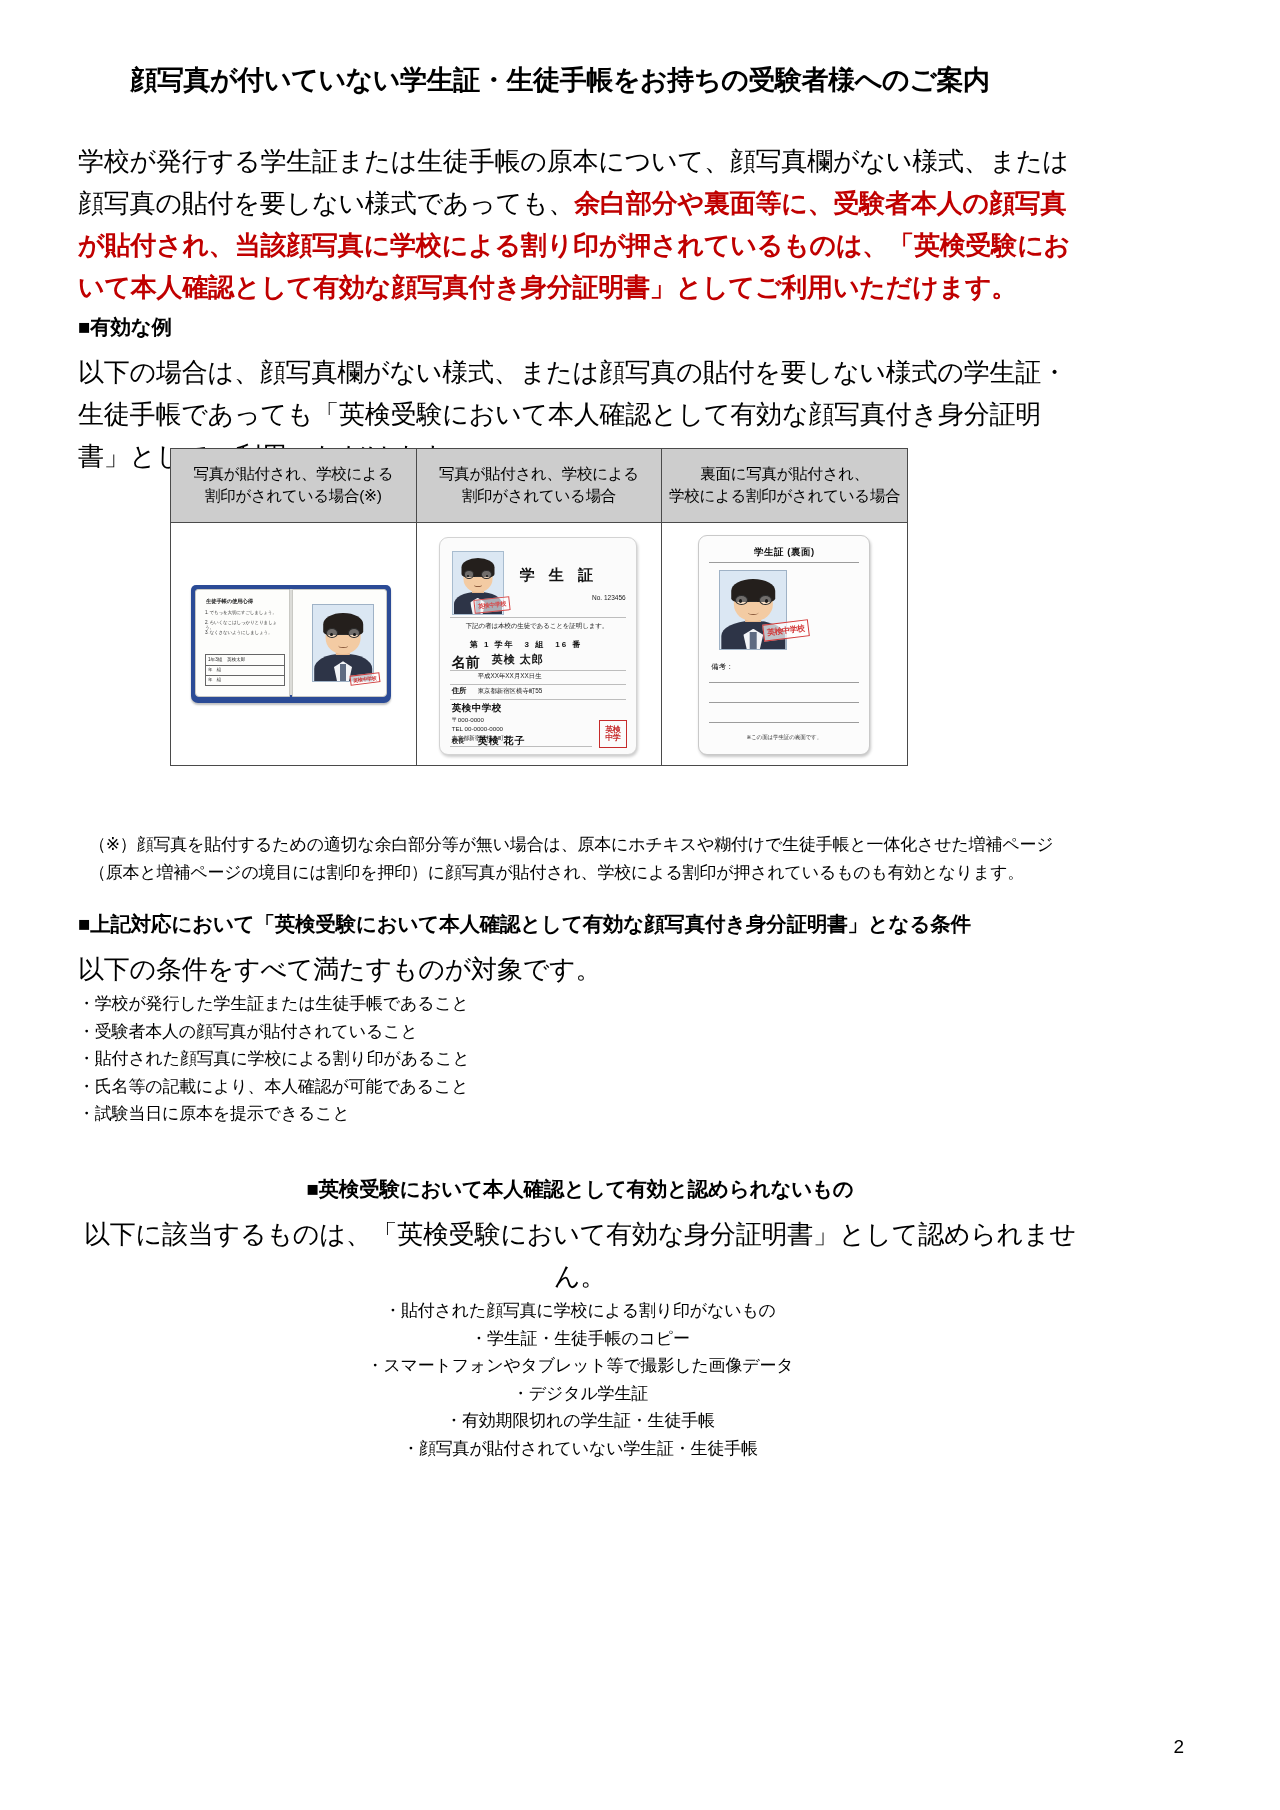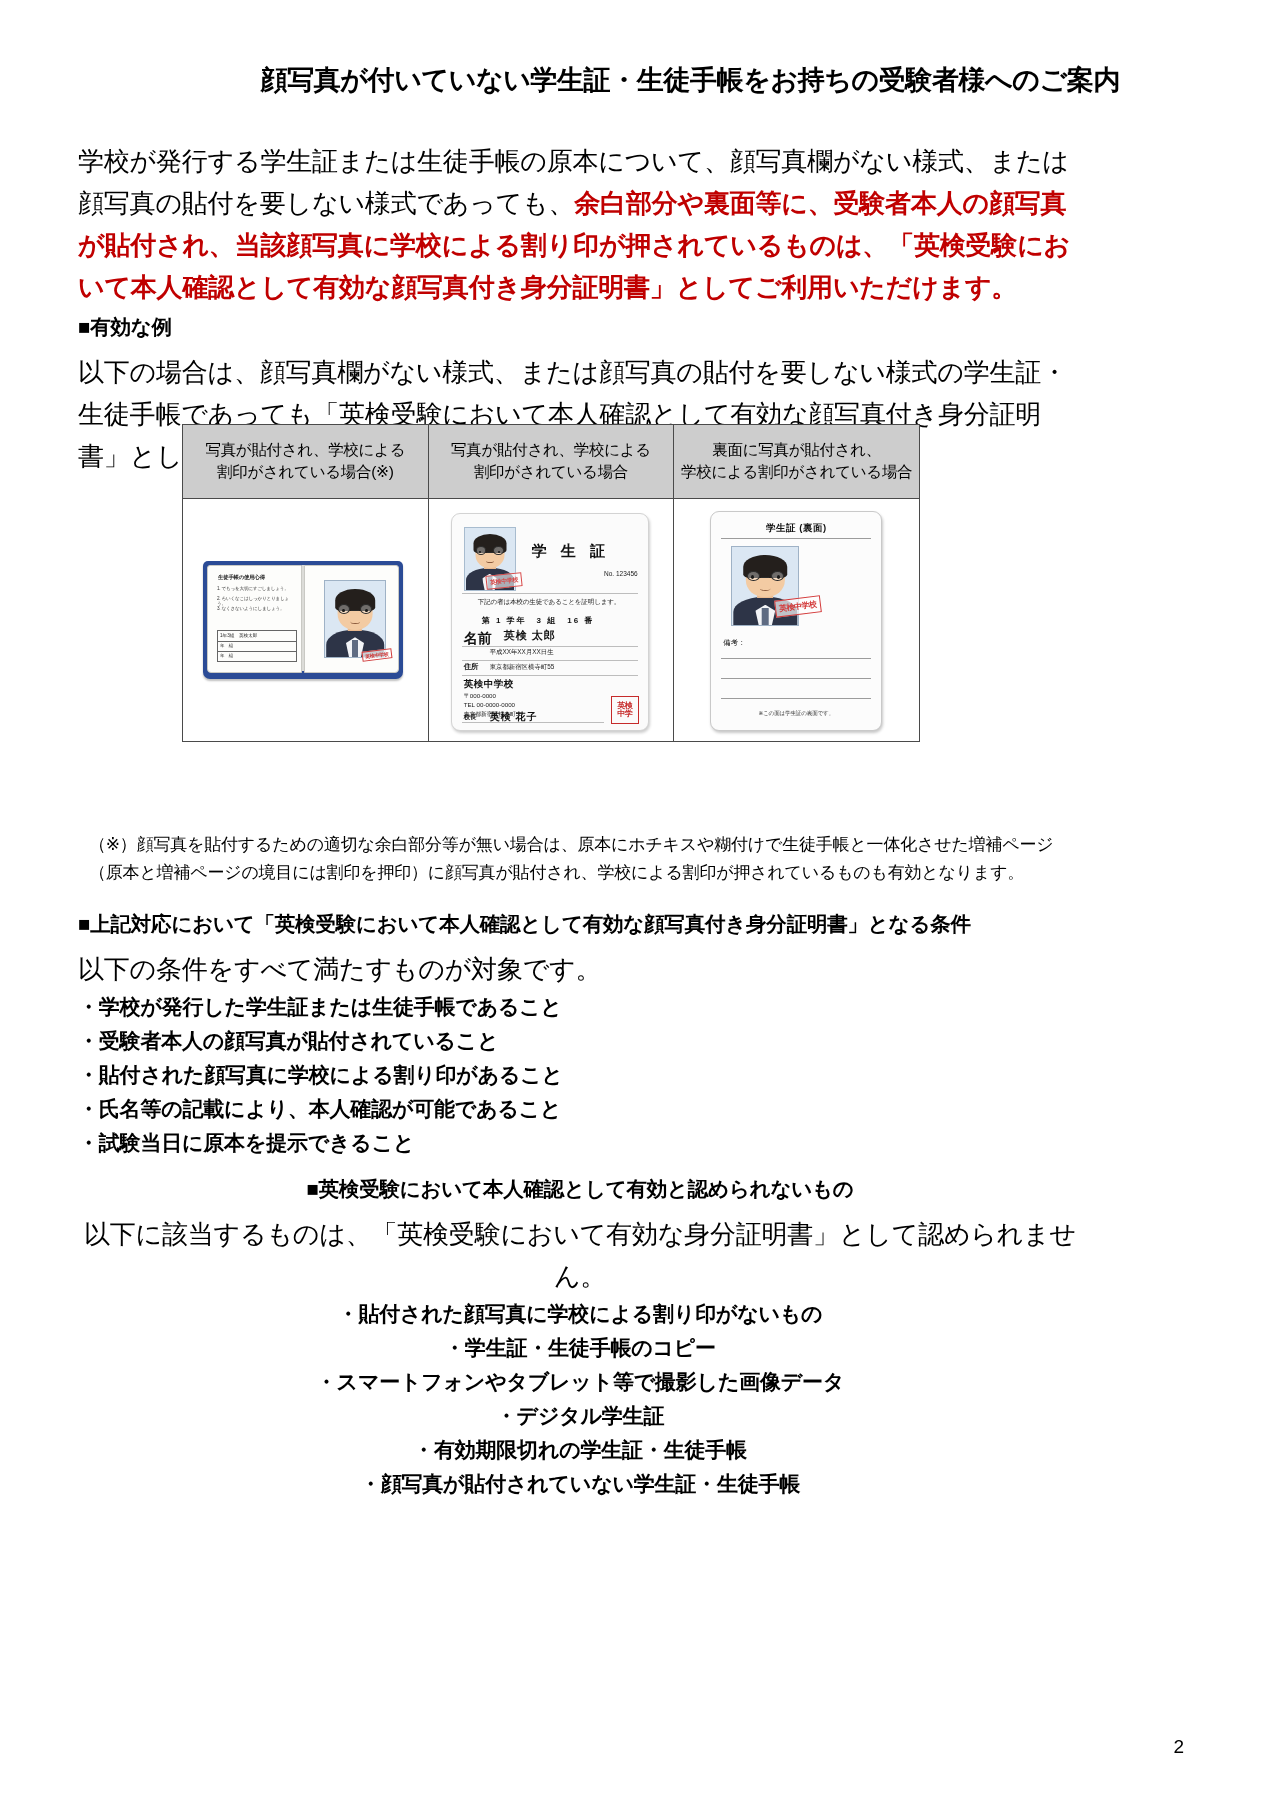--- a/index.html
+++ b/index.html
@@ -18,21 +18,21 @@
   .page {
     position: absolute;
     inset: 0;
     padding: 0;
   }
   .doc-title {
     position: absolute;
     top: 62px;
     left: 0;
     width: 1120px;
-    text-align: right;
+    text-align: center;
     font-size: 27px;
     font-weight: bold;
     letter-spacing: -0.4px;
   }
   .body-col {
     position: absolute;
     left: 78px;
     width: 1004px;
     top: 140px;
   }
@@ -52,41 +52,39 @@
     font-weight: bold;
     letter-spacing: -0.2px;
   }
   .spacer-sm { height: 10px; }
   .bullets {
     margin: 0;
     padding: 0;
     list-style: none;
   }
   .bullets li {
-    font-size: 21px;
+    font-size: 17px;
     line-height: 1.62;
     letter-spacing: -0.2px;
-    font-weight: bold;
   }
   .note {
     margin: 11px;
     font-size: 17px;
     line-height: 1.66;
     letter-spacing: -0.2px;
   }
 
   
   .ex-table {
     position: absolute;
     left: 170px;
-    top: 424px;
+    top: 448px;
     width: 738px;
     border-collapse: collapse;
     table-layout: fixed;
-    margin-left: 12px;
   }
   .ex-table td {
     border: 1px solid #4a4a4a;
     vertical-align: middle;
   }
   .ex-table thead td,
   .ex-table td.head {
     background: #cdcdcd;
     text-align: center;
     font-size: 15.5px;

